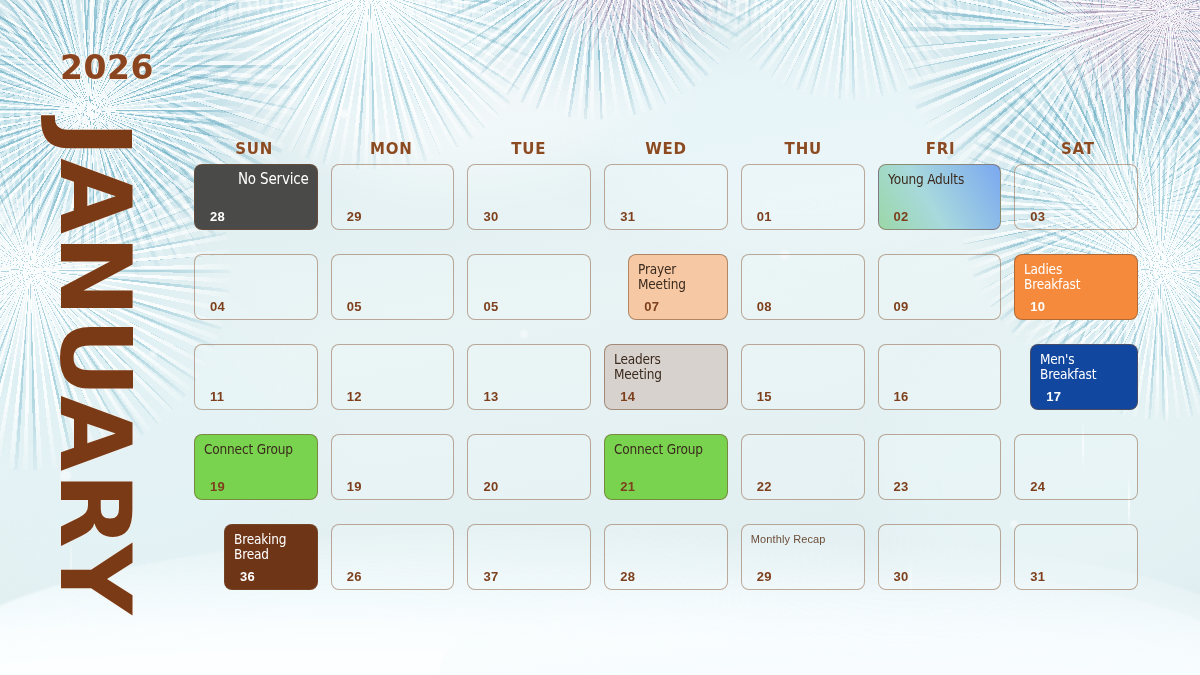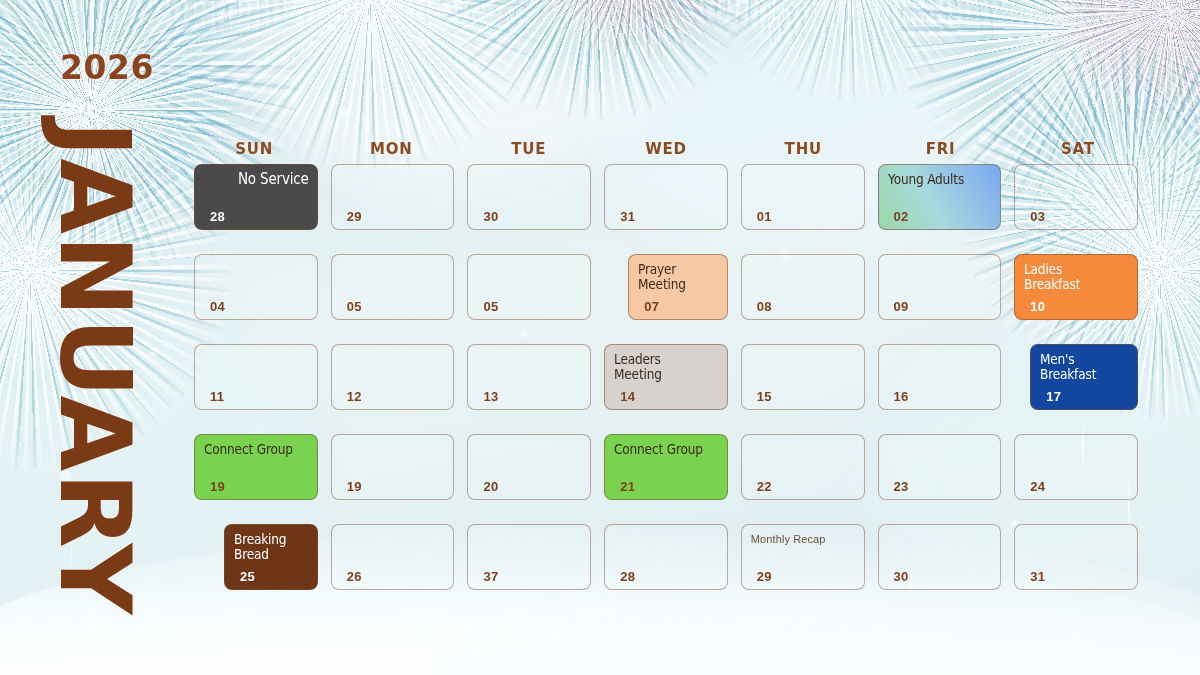--- a/index.html
+++ b/index.html
@@ -402,21 +402,21 @@
           <div class="cell plain">
             <div class="daynum">23</div>
           </div>
           <div class="cell plain">
             <div class="daynum">24</div>
           </div>
         </div>
         <div class="week">
           <div class="cell filled dark" style="background: rgb(110, 53, 23); margin-left: 30px;">
             <div class="evt">Breaking Bread</div>
-            <div class="daynum">25</div>
+            <div class="daynum">36</div>
           </div>
           <div class="cell plain">
             <div class="daynum">26</div>
           </div>
           <div class="cell plain">
             <div class="daynum">37</div>
           </div>
           <div class="cell plain">
             <div class="daynum">28</div>
           </div>

